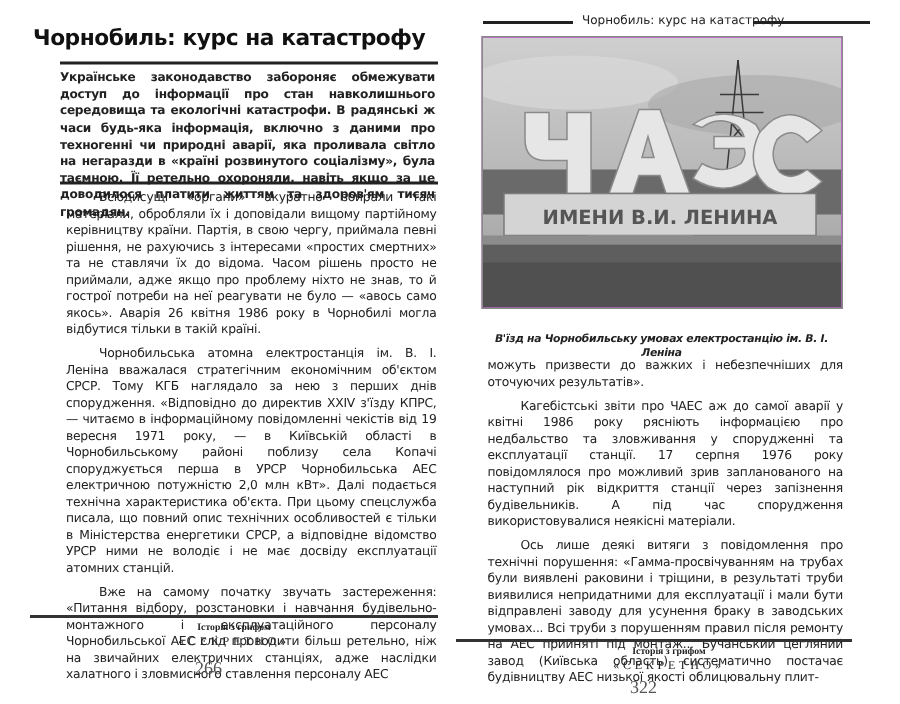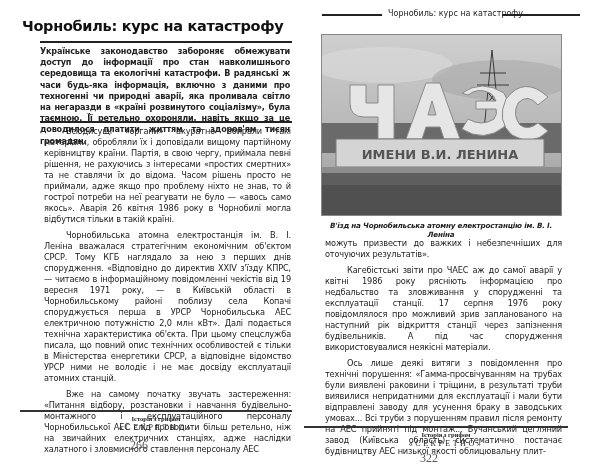--- a/index.html
+++ b/index.html
@@ -13,21 +13,21 @@
   .epigraph { position:absolute; left:40px; top:46px; width:250px; font-family:"DejaVu Sans", sans-serif; font-weight:bold; font-size:8.1px; line-height:11.2px; text-align:justify; letter-spacing:-0.2px; color:#222; }
   .body-text { position:absolute; font-family:"DejaVu Sans", sans-serif; font-size:8.2px; line-height:11px; text-align:justify; color:#222; letter-spacing:-0.15px; }
   .body-text p { margin:0 0 5px 4px; text-indent:22px; }
   .body-text p.noindent { text-indent:0; }
   .footer-stamp { position:absolute; text-align:center; font-family:"Liberation Serif", serif; color:#222; }
   .stamp-line1 { font-size:6.5px; font-weight:bold; line-height:8px; }
   .stamp-line2 { font-size:8px; letter-spacing:2.5px; line-height:10px;text-align:center; }
   .page-number { position:absolute; font-family:"Liberation Serif", serif; font-size:12px; color:#555; }
 
   .running-head { position:absolute; top:9px; left:88px; font-family:"DejaVu Sans", sans-serif; font-size:8px; color:#222; white-space:nowrap; }
-  .photo { position:absolute; left:21px; top:34px; width:239px; height:180px; overflow:hidden; border:1px solid #888; background:#d946ef; }
+  .photo { position:absolute; left:21px; top:24px; width:239px; height:180px; overflow:hidden; border:1px solid #888; background:#d946ef; }
   .caption { position:absolute; left:20px; top:221px; width:242px; text-align:center; font-family:"DejaVu Sans", sans-serif; font-style:italic; font-weight:bold; font-size:7.2px; color:#222; letter-spacing:-0.2px; }
 </style>
 </head>
 <body>
 
 <div class="page left">
   <div class="chapter-title">Чорнобиль: курс на катастрофу</div>
   <div class="rule" style="left:40px; top:41px; width:252px;"></div>
   <div class="epigraph">Українське законодавство забороняє обмежувати доступ до інформації про стан навколишнього середовища та екологічні катастрофи. В радянські ж часи будь-яка інформація, включно з даними про техногенні чи природні аварії, яка проливала світло на негаразди в «країні розвинутого соціалізму», була таємною. Її ретельно охороняли, навіть якщо за це доводилося платити життям та здоров'ям тисяч громадян.</div>
   <div class="rule" style="left:40px; top:121px; width:252px;"></div>
@@ -86,21 +86,21 @@
       <text x="118" y="124" text-anchor="middle" font-family="DejaVu Sans, sans-serif" font-size="13" font-weight="bold" fill="#555">ИМЕНИ В.И. ЛЕНИНА</text>
 
       <rect x="70" y="132" width="70" height="22" fill="#b0b0b0"></rect>
 
       <rect x="0" y="132" width="239" height="6" fill="#8c8c8c"></rect>
 
       <rect x="0" y="138" width="239" height="42" fill="#5e5e5e"></rect>
       <rect x="0" y="150" width="239" height="30" fill="#505050"></rect>
     </svg>
   </div>
-  <div class="caption">В'їзд на Чорнобильська атомну електростанцію ім. В. І. Леніна</div>
+  <div class="caption">В'їзд на Чорнобильську умовах електростанцію ім. В. І. Леніна</div>
 
   <div class="body-text" style="left:21px; top:238px; width:241px;">
     <p class="noindent">можуть призвести до важких і небезпечніших для оточуючих результатів».</p>
     <p>Кагебістські звіти про ЧАЕС аж до самої аварії у квітні 1986 року рясніють інформацією про недбальство та зловживання у спорудженні та експлуатації станції. 17 серпня 1976 року повідомлялося про можливий зрив запланованого на наступний рік відкриття станції через запізнення будівельників. А під час спорудження використовувалися неякісні матеріали.</p>
     <p>Ось лише деякі витяги з повідомлення про технічні порушення: «Гамма-просвічуванням на трубах були виявлені раковини і тріщини, в результаті труби виявилися непридатними для експлуатації і мали бути відправлені заводу для усунення браку в заводських умовах... Всі труби з порушенням правил після ремонту на АЕС прийняті під монтаж... Бучанський цегляний завод (Київська область) систематично постачає будівництву АЕС низької якості облицювальну плит-</p>
   </div>
 
   <div class="rule" style="left:4px; top:426px; width:264px; height:1.5px; background:#333;"></div>
   <div class="footer-stamp" style="left:90px; top:431px; width:112px;">
     <div class="stamp-line1">Історія з грифом</div>

